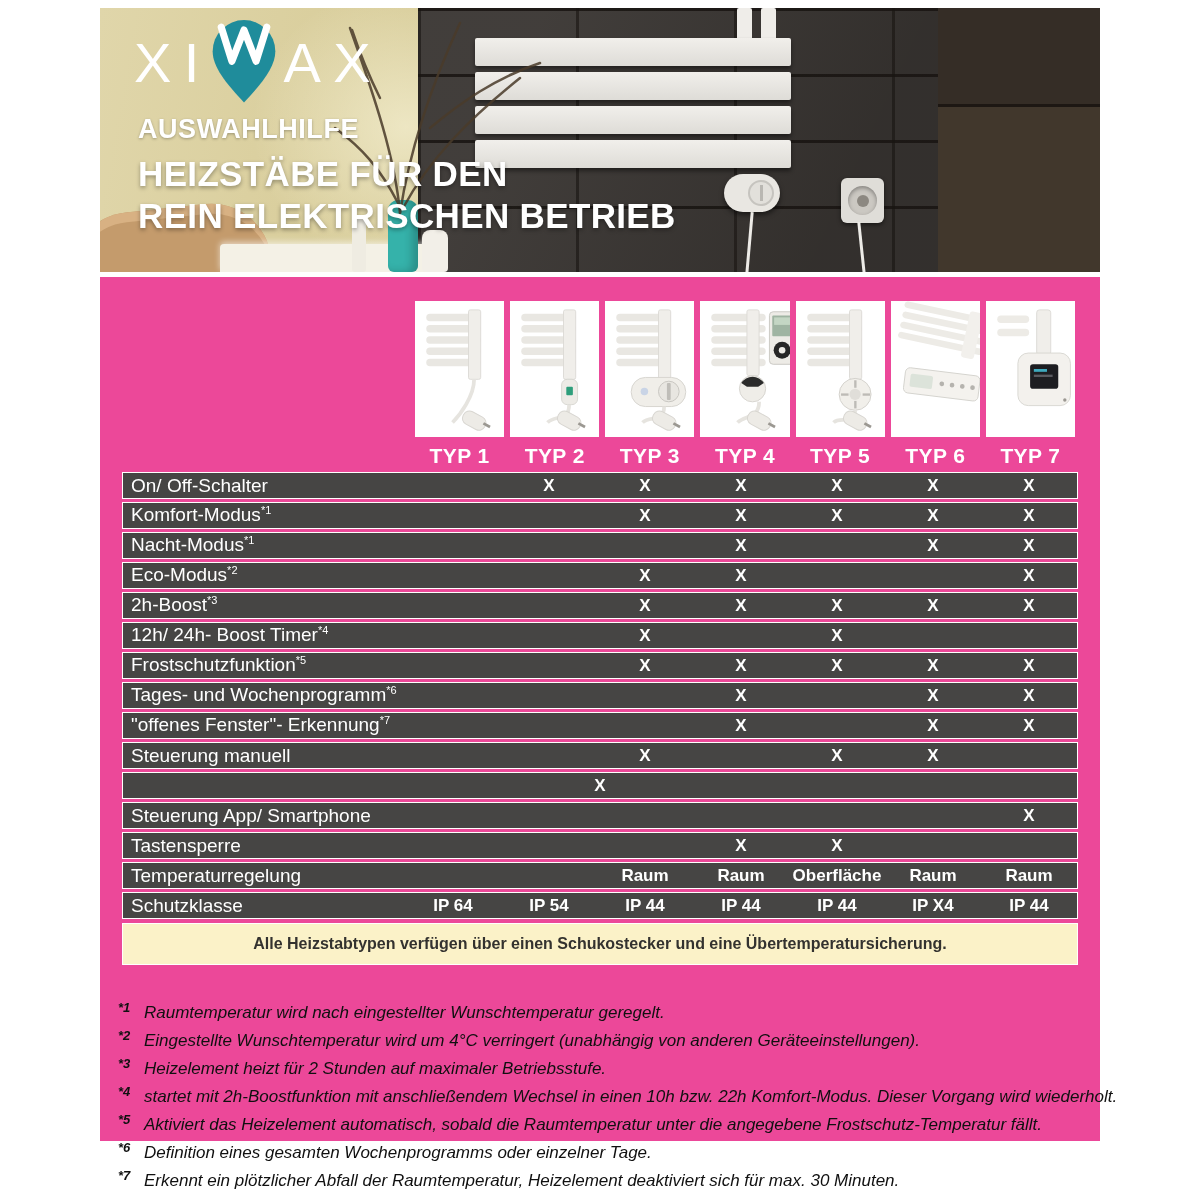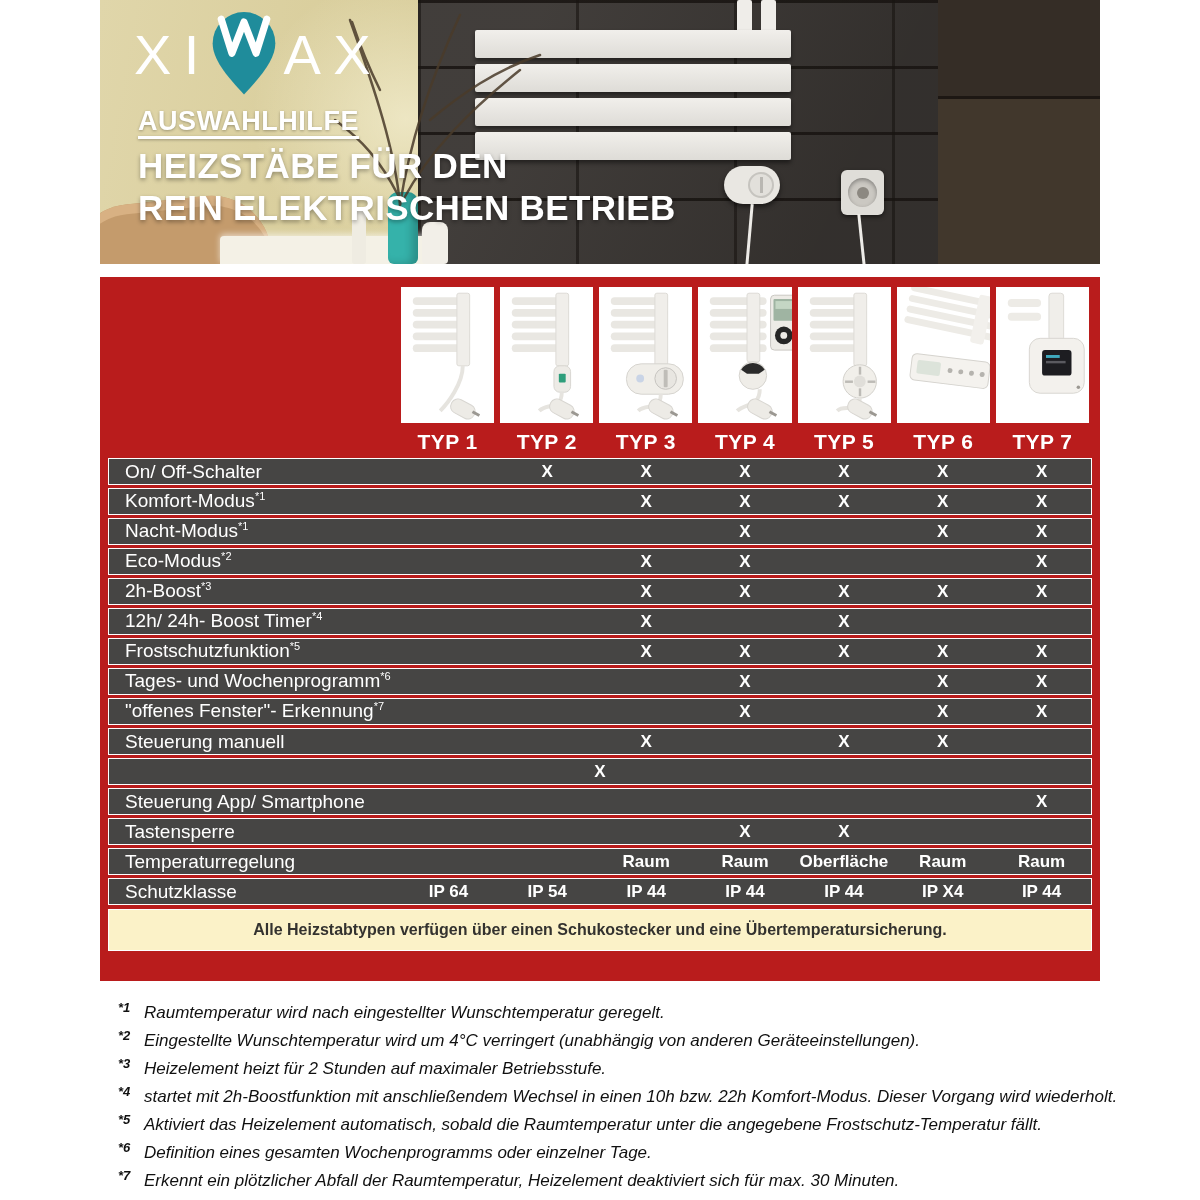--- a/index.html
+++ b/index.html
@@ -1,21 +1,21 @@
 <!DOCTYPE html>
 <html><head>
 <meta charset="utf-8">
 <style>
   * { margin:0; padding:0; box-sizing:border-box; }
   html,body { width:1200px; height:1200px; background:#fff;
               font-family:"Liberation Sans", sans-serif; }
   .page { position:relative; width:1200px; height:1200px; background:#fff; overflow:hidden; }
 
   
-  .hero { position:absolute; left:100px; top:0; width:1000px; height:264px; overflow:hidden;
+  .hero { position:absolute; left:100px; top:8px; width:1000px; height:264px; overflow:hidden;
           background:linear-gradient(100deg,#E0D6AA 0%, #D5C994 38%, #CBBE83 62%); }
   .wall-sheen { position:absolute; left:150px; top:0; width:260px; height:264px;
                 background:radial-gradient(ellipse at 60% 45%, rgba(255,252,230,.55), rgba(255,252,230,0) 70%); }
   .tiles { position:absolute; left:318px; top:0; width:522px; height:264px; background-color:#3A3633;
            background-image:
              linear-gradient(rgba(24,20,17,.85) 3px, transparent 3px),
              linear-gradient(90deg, rgba(24,20,17,.6) 3px, transparent 3px),
              linear-gradient(115deg, rgba(255,255,255,.04) 20%, rgba(0,0,0,.12) 80%);
            background-size:100% 66px, 158px 100%, 100% 100%; }
   .cabinet { position:absolute; left:838px; top:0; width:162px; height:264px; background:#352D26; }
@@ -48,38 +48,38 @@
   .vase-white { position:absolute; left:322px; top:222px; width:26px; height:42px; background:#F2EFE8;
                 border-radius:8px 8px 4px 4px; }
   .bottle-white { position:absolute; left:252px; top:210px; width:14px; height:54px; background:#EFECE2;
                   border-radius:6px 6px 3px 3px; }
   .branches { position:absolute; left:0; top:0; pointer-events:none; }
 
   .logo { position:absolute; left:34px; top:12px; display:flex; align-items:center;
           color:#fff; font-size:56px; letter-spacing:.22em; font-weight:400; }
   .logo svg { margin:0 4px 0 -4px; }
   .eyebrow { position:absolute; left:38px; top:106px; color:#fff; font-size:27px; font-weight:700;
-             letter-spacing:.02em; text-decoration:underline; text-decoration-thickness:3px;
+             letter-spacing:.02em; text-decoration-thickness:3px;
              text-underline-offset:6px; text-shadow:0 1px 3px rgba(0,0,0,.3); }
   .h-title { position:absolute; left:38px; color:#fff; font-size:35px; font-weight:700;
              letter-spacing:.01em; text-shadow:0 2px 4px rgba(0,0,0,.35); }
   .h-title.l1 { top:146px; } .h-title.l2 { top:188px; }
 
   
-  .matrix { position:absolute; left:100px; top:277px; width:1000px; height:704px;
-            background:#b91c1c; padding:8px; }
+  .matrix { position:absolute; left:100px; top:277px; width:1000px; height:864px;
+            background:#ec4899; padding:22px; }
   .hdr-row { display:flex; height:140px; }
   .hdr-spacer { width:290px; }
   .img-cell { flex:1; padding:2px 3px; }
   .img-box { width:100%; height:100%; background:#fff; }
   .typ-row { display:flex; height:33px; align-items:center; }
   .typ-cell { flex:1; text-align:center; color:#fff; font-size:21px; font-weight:700; letter-spacing:.02em; }
   .f-row { display:flex; height:27px; margin-bottom:3px; border:1px solid #fff;
            background:#464544; align-items:center; }
-  .f-label { width:282px; padding-left:8px; color:#fff; font-size:19px; white-space:nowrap;margin-left:8px; }
+  .f-label { width:282px; padding-left:8px; color:#fff; font-size:19px; white-space:nowrap; }
   .f-label sup { font-size:11px; vertical-align:super; }
   .f-cell { flex:1; text-align:center; color:#fff; font-size:17px; font-weight:700; }
   .note { margin-top:4px; height:42px; border:1px solid #fff; background:#FBF2C8;
           display:flex; align-items:center; justify-content:center;
           color:#33322F; font-size:16px; font-weight:700; }
 
   
   .footnotes { position:absolute; left:118px; top:1002px; width:1000px; }
   .fn-line { display:flex; align-items:flex-start; min-height:24px; margin-bottom:4px; }
   .fn-marker { width:26px; flex:0 0 26px; font-size:13px; font-weight:700; font-style:italic;

